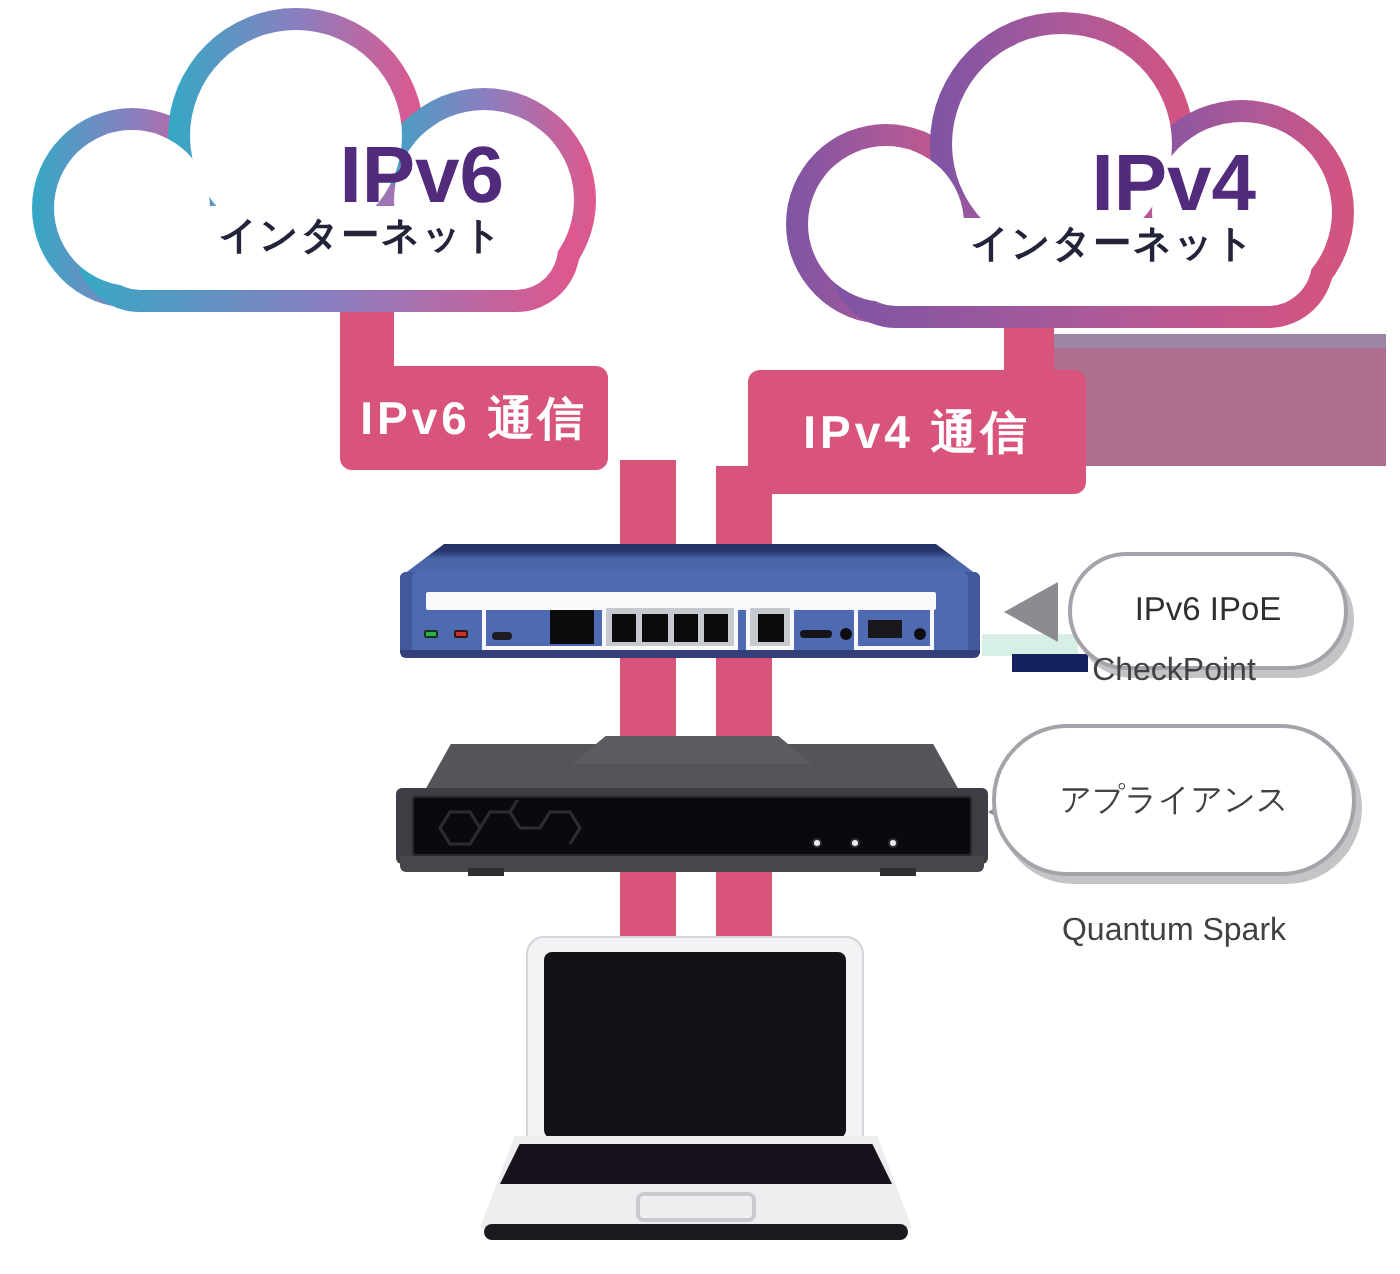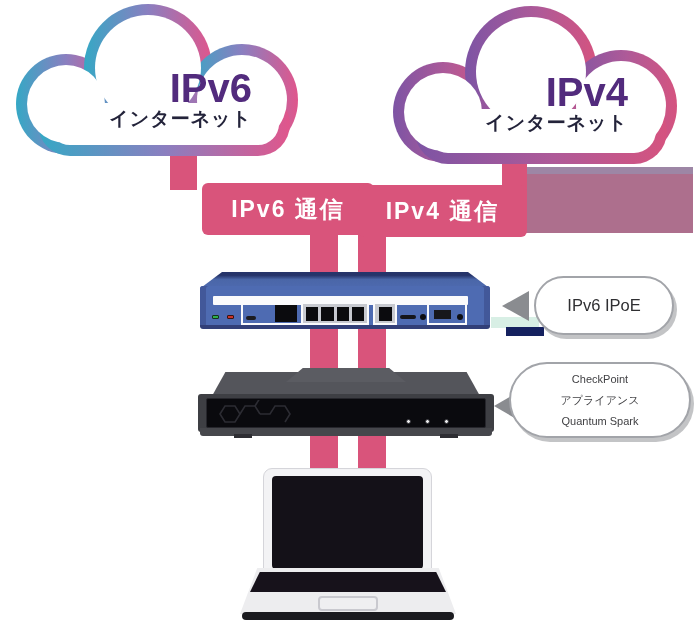--- a/index.html
+++ b/index.html
@@ -56,21 +56,21 @@
     clip-path: polygon(8% 0, 92% 0, 100% 100%, 0 100%); background: #ededef; }
   .laptop .kb { position: absolute; left: 12px; top: 112px; width: 196px; height: 20px;
     clip-path: polygon(5% 0, 95% 0, 100% 100%, 0 100%); background: #17121b; }
   .laptop .trackpad { position: absolute; left: 80px; top: 136px; width: 60px; height: 15px;
     background: #efeff1; border: 2px solid #c9c9cf; border-radius: 4px; }
   .laptop .bottom { position: absolute; left: 4px; top: 152px; width: 212px; height: 8px; background: #1a1a1f; border-radius: 4px; }
 
   
   .pill { position: absolute; z-index: 5; background: #ffffff; border: 2px solid #a2a4a9;
     display: flex; flex-direction: column; align-items: center; justify-content: center;
-    box-shadow: 3px 4px 0 rgba(145,147,152,0.55); }
+    box-shadow: 3px 4px 0 rgba(145,147,152,0.55); gap: 44px; }
   .pill .line { line-height: 21px; }
   .pointer { position: absolute; z-index: 5; width: 0; height: 0;
     border-top: 15px solid transparent; border-bottom: 15px solid transparent; border-right: 27px solid #8a8c90; }
   .pointer.small { border-top-width: 14px; border-bottom-width: 14px; border-right-width: 24px; }
 
   .mint { position: absolute; z-index: 2; background: #d8efe5; }
   .navy { position: absolute; z-index: 2; background: #15215f; }
 </style>
 </head>
 <body>
@@ -131,24 +131,24 @@
       <circle cx="148" cy="72" r="55"></circle>
       <circle cx="238" cy="106" r="45"></circle>
       <rect x="43" y="109" width="230" height="44" rx="22"></rect>
     </g>
   </svg>
   <div class="cloud-text" style="left:438px; top:56px; width:190px;margin-top:16px;">
     <div class="cloud-title">IPv4</div>
     <div class="cloud-subtitle">インターネット</div>
   </div>
 
-  <div class="band-box" style="left:170px; top:183px; width:172px; height:52px;margin-left:32px;">
+  <div class="band-box" style="left:170px; top:183px; width:134px; height:52px;">
     <span class="band-label">IPv6 通信</span>
   </div>
-  <div class="band-box" style="left:358px; top:185px; width:169px; height:52px;">
+  <div class="band-box" style="left:374px; top:185px; width:169px; height:62px;">
     <span class="band-label">IPv4 通信</span>
   </div>
 
   <div class="router">
     <div class="top"></div>
     <div class="body"></div>
     <div class="strip"></div>
 
     <div class="led" style="left:12px; top:45px; background:#2fae4e; border:1px solid #14321c;"></div>
     <div class="led" style="left:27px; top:45px; background:#c8342c; border:1px solid #3a1410;"></div>
@@ -196,21 +196,21 @@
       <div style="position:absolute; left:199px; top:20px; width:5px; height:5px; border-radius:50%; background:#ebebec; border:1px solid #2c2c32;"></div>
       <div style="position:absolute; left:218px; top:20px; width:5px; height:5px; border-radius:50%; background:#ebebec; border:1px solid #2c2c32;"></div>
       <div style="position:absolute; left:237px; top:20px; width:5px; height:5px; border-radius:50%; background:#ebebec; border:1px solid #2c2c32;"></div>
     </div>
     <div class="rim"></div>
     <div class="foot" style="left:36px;"></div>
     <div class="foot" style="left:242px;"></div>
   </div>
 
   <div class="pointer small" style="left:494px; top:392px;"></div>
-  <div class="pill" style="left:509px; top:362px; width:182px; height:76px; border-radius:38px; font-size:11px; color:#414144;">
+  <div class="pill" style="left:496px; top:362px; width:182px; height:76px; border-radius:38px; font-size:16px; color:#414144;">
     <div class="line">CheckPoint</div>
     <div class="line">アプライアンス</div>
     <div class="line">Quantum Spark</div>
   </div>
 
   <div class="laptop">
     <div class="frame"></div>
     <div class="screen"></div>
     <div class="base"></div>
     <div class="kb"></div>

